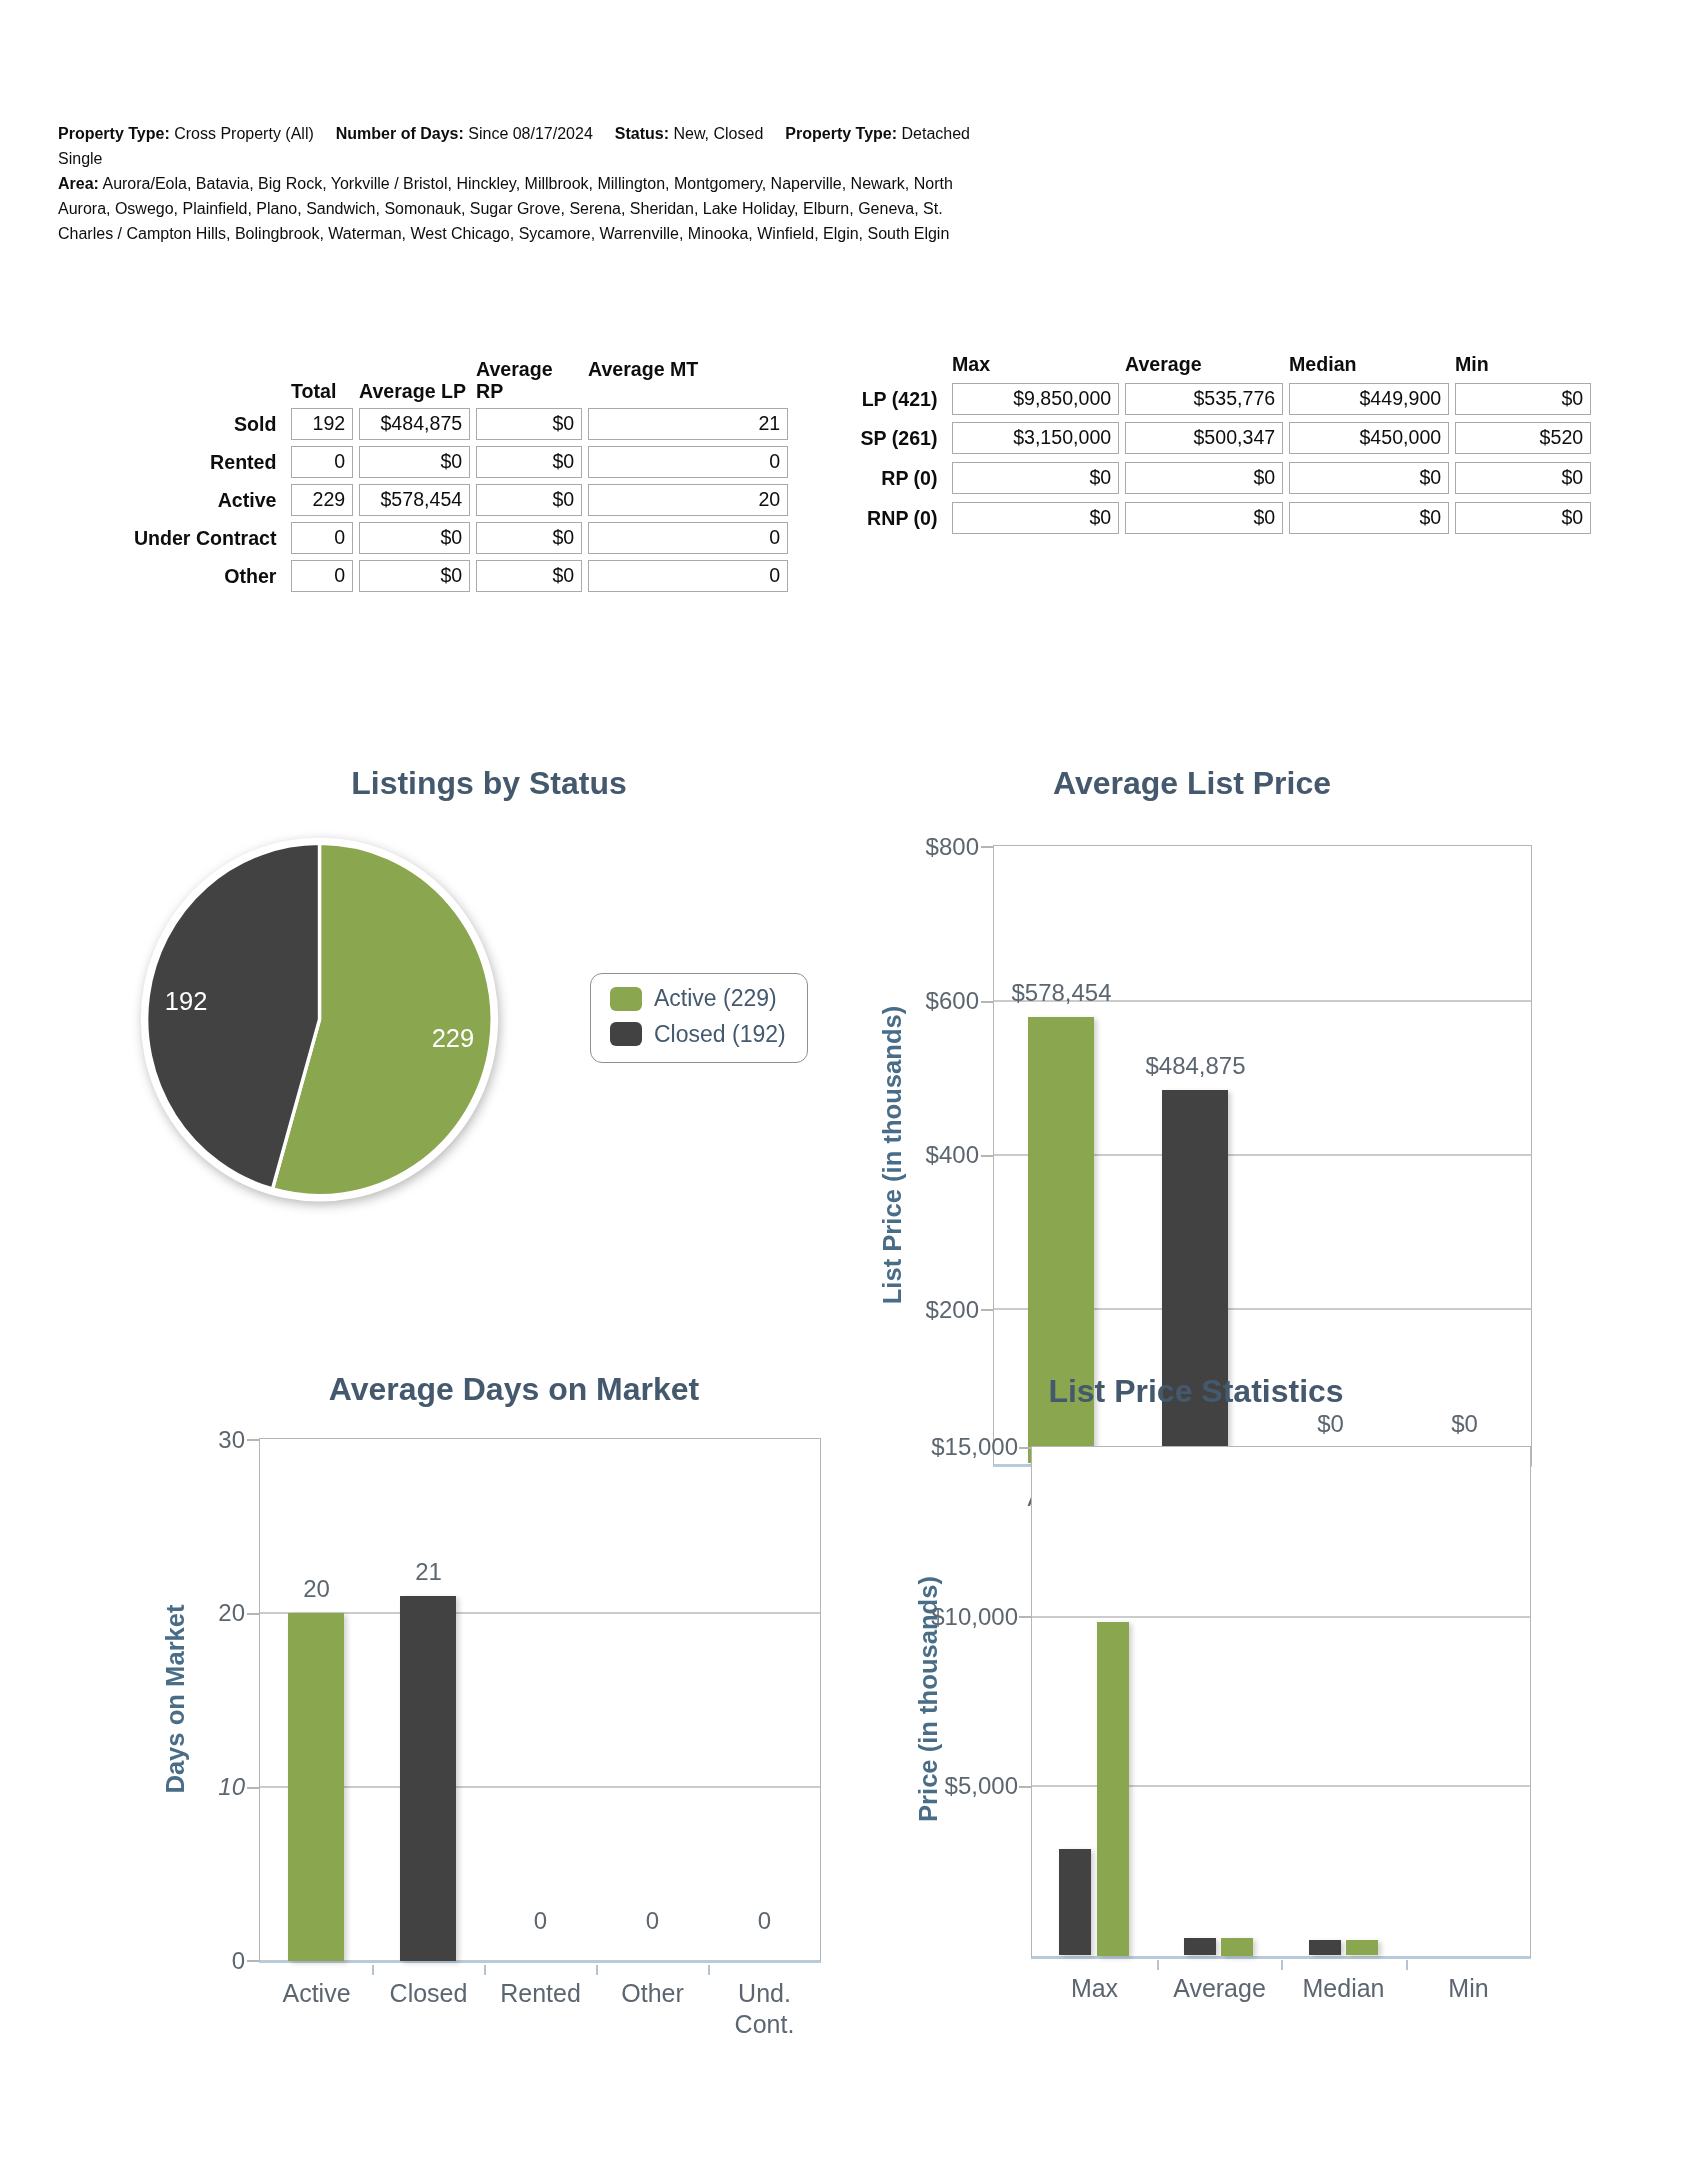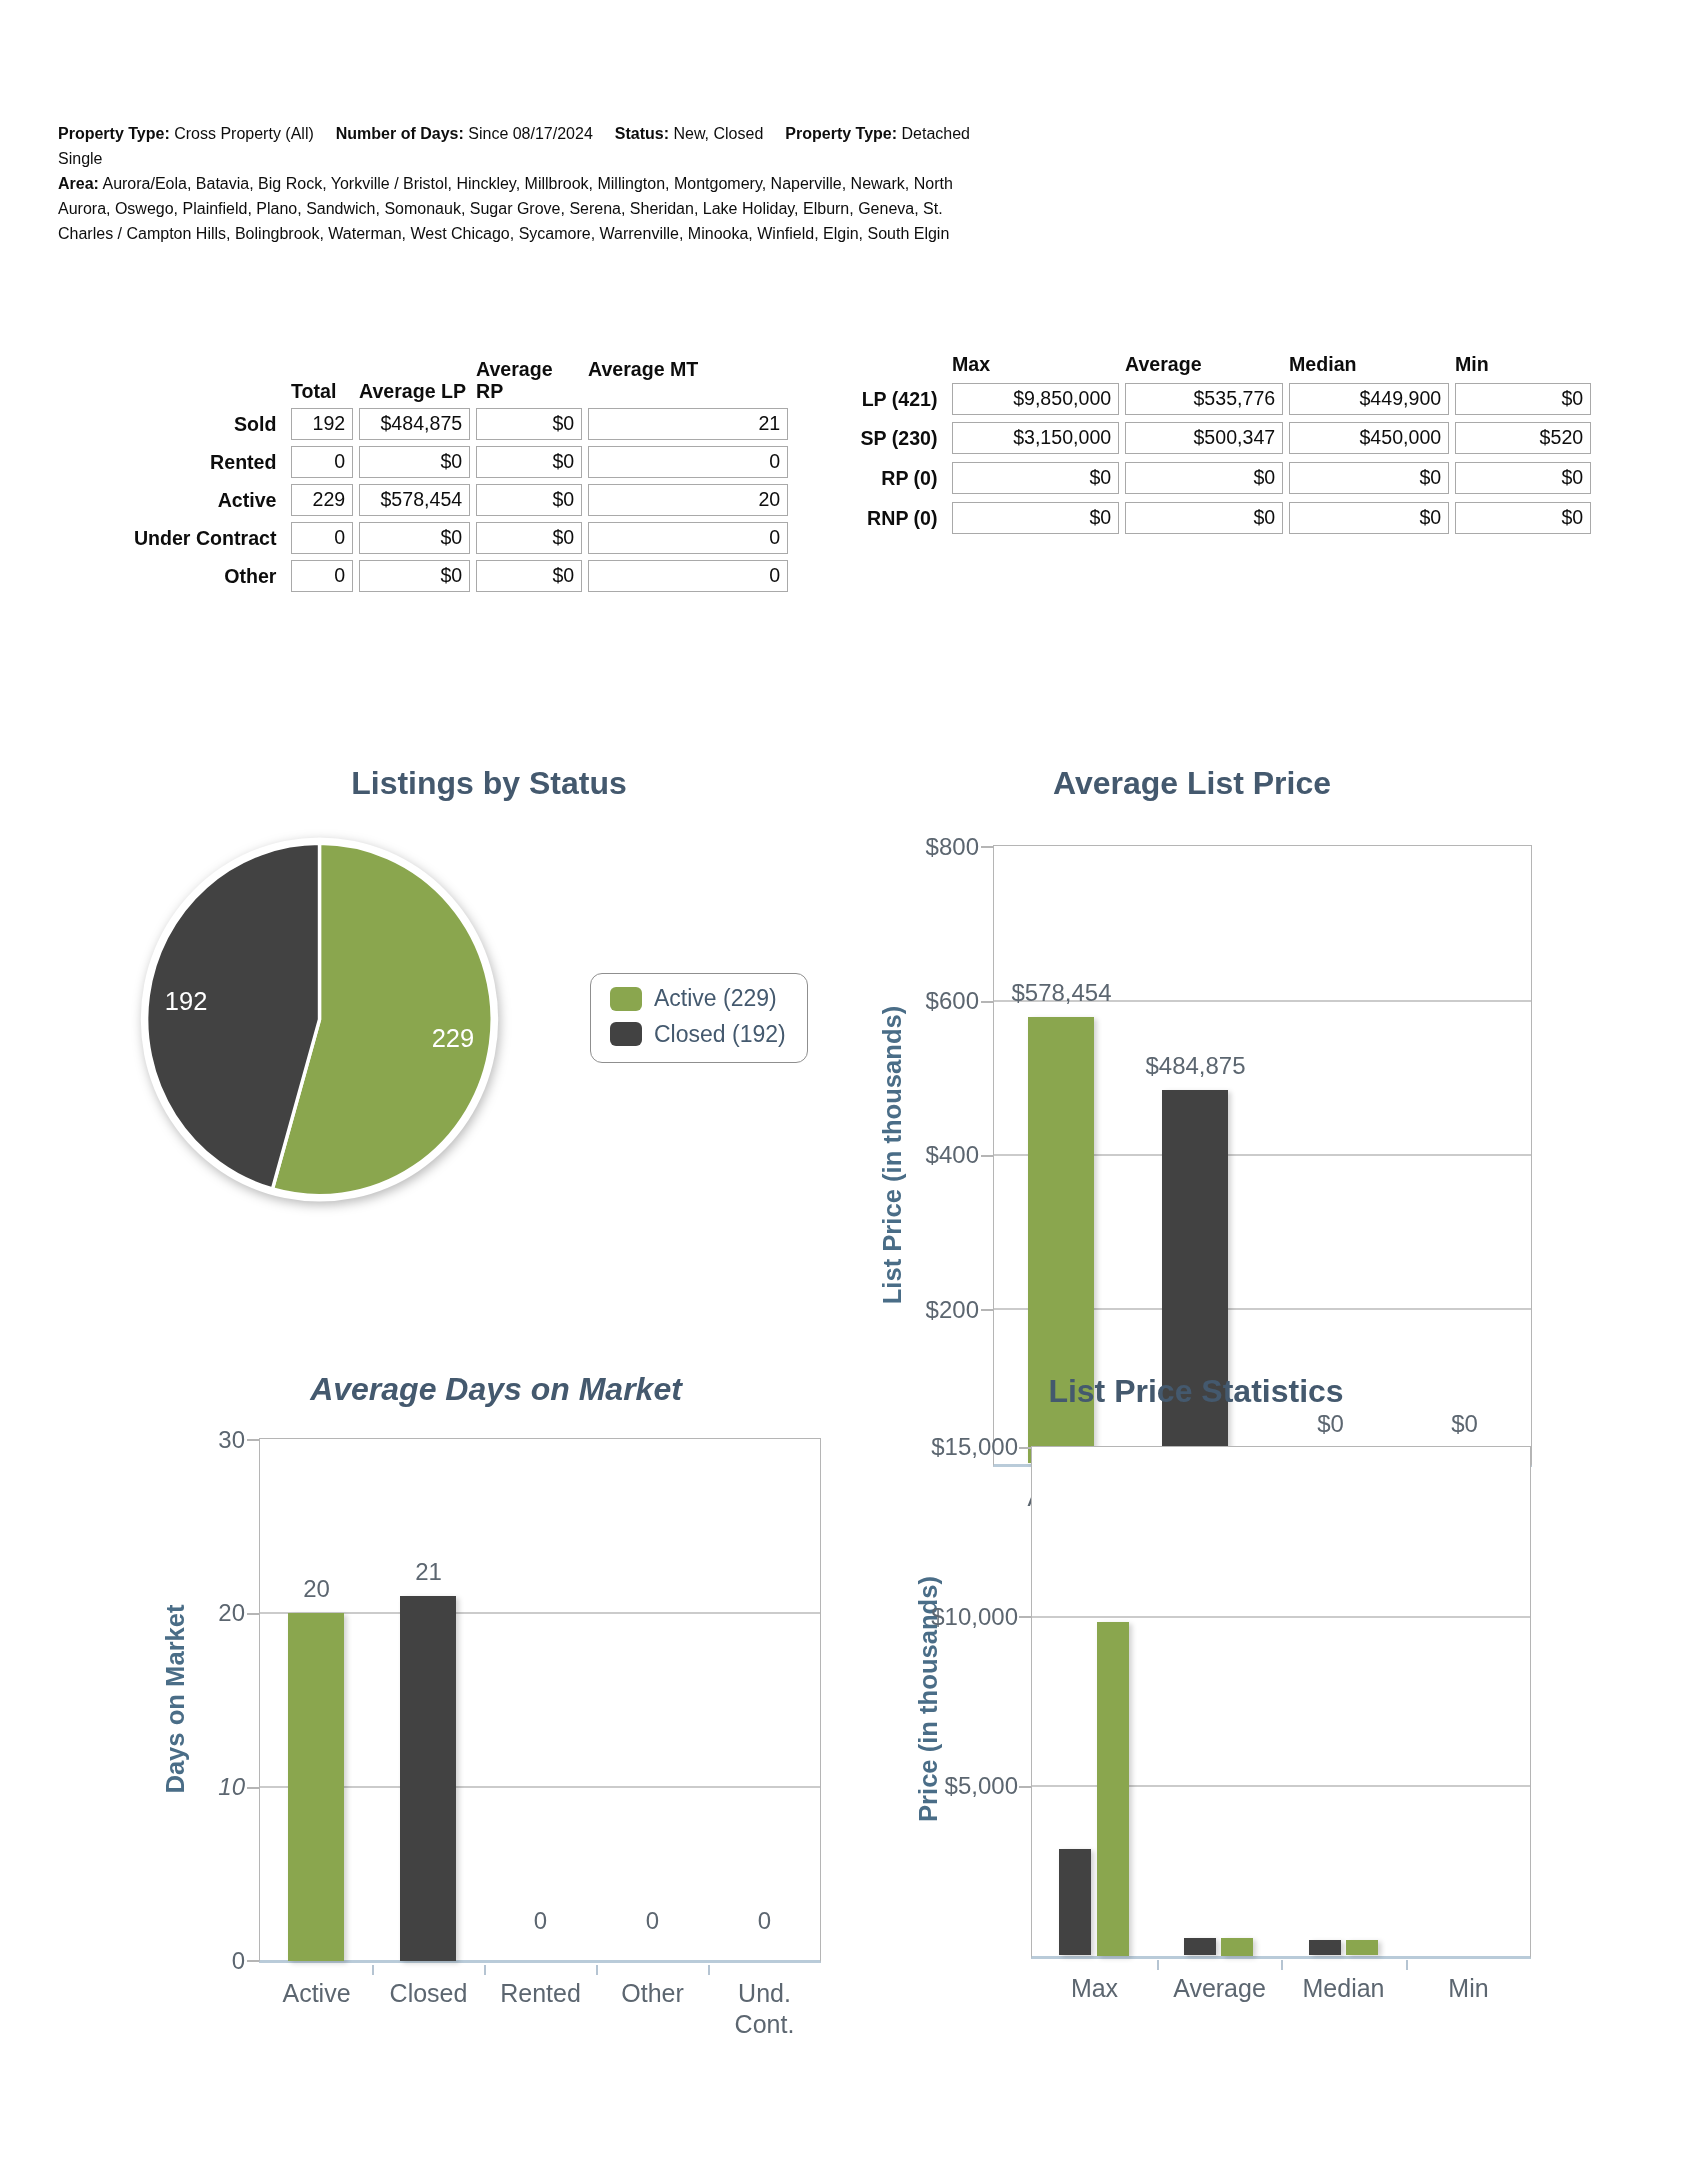--- a/index.html
+++ b/index.html
@@ -34,21 +34,21 @@
   .xcat-label{position:absolute;color:#5c6670;font-size:25px;line-height:31px;text-align:center;width:187px;margin-left:-94px;white-space:pre-line;}
 
   
   #chart-pie{left:58px;top:750px;width:777px;height:562px;}
   #chart-pie .ctitle{left:431px;top:15.3px;}
   #chart-pie svg{position:absolute;left:76px;top:82px;overflow:visible;}
   #chart-alp{left:843px;top:750px;width:818px;height:647px;}
   #chart-alp .ctitle{left:349px;top:15.3px;}
   #chart-alp .ylabel{left:49px;top:405px;}
   #chart-adom{left:58px;top:1354px;width:801px;height:707px;}
-  #chart-adom .ctitle{left:438px;top:17px;font-style:italic;}
+  #chart-adom .ctitle{left:456px;top:17px;}
   #chart-adom .ylabel{left:117px;top:345px;}
   #chart-lps{left:843px;top:1354px;width:818px;height:801px;}
   #chart-lps .ctitle{left:353px;top:19px;}
   #chart-lps .ylabel{left:85px;top:345px;}
 
   
   .legend{position:absolute;background:#fff;border:1.7px solid #8f8f8f;border-radius:12px;box-sizing:border-box;}
   .legend-item{display:flex;align-items:center;}
   .swatch{width:32px;height:24px;border-radius:6px;flex:none;}
   .ltext{margin-left:12px;font-size:23px;color:#44596e;white-space:nowrap;}
@@ -113,21 +113,21 @@
     <div class="th">Average</div>
     <div class="th">Median</div>
     <div class="th">Min</div>
 
     <div class="rlabel">LP (421)</div>
     <div class="cell">$9,850,000</div>
     <div class="cell">$535,776</div>
     <div class="cell">$449,900</div>
     <div class="cell">$0</div>
 
-    <div class="rlabel">SP (230)</div>
+    <div class="rlabel">SP (261)</div>
     <div class="cell">$3,150,000</div>
     <div class="cell">$500,347</div>
     <div class="cell">$450,000</div>
     <div class="cell">$520</div>
 
     <div class="rlabel">RP (0)</div>
     <div class="cell">$0</div>
     <div class="cell">$0</div>
     <div class="cell">$0</div>
     <div class="cell">$0</div>

